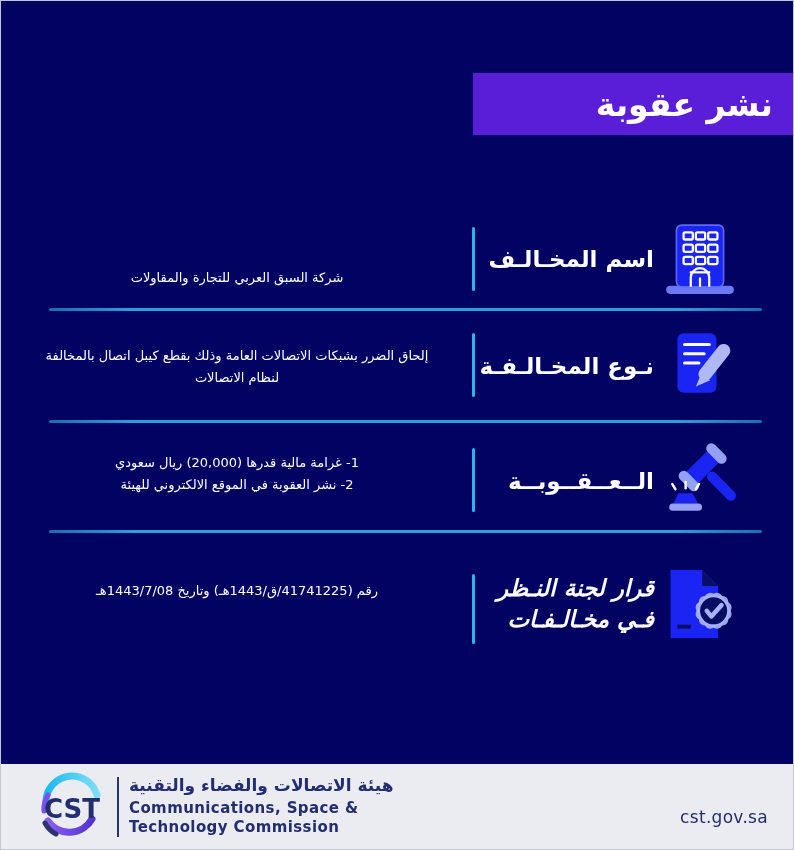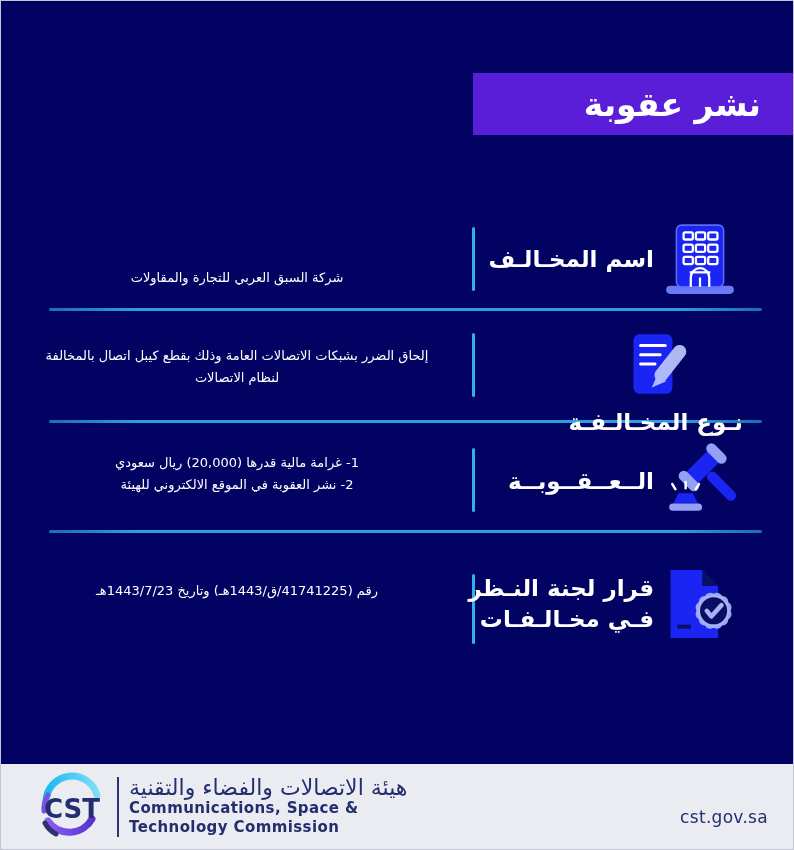--- a/index.html
+++ b/index.html
@@ -7,54 +7,54 @@
     position:relative; width:794px; height:850px; box-sizing:border-box;
     background:#020262; overflow:hidden;
     border:1px solid #c3c6d2;
     font-family:"DejaVu Sans", sans-serif;
   }
   
   .banner{
     position:absolute; top:72px; left:472px; right:0; height:62px;
     background:#5a1ed8; color:#ffffff;
     display:flex; align-items:center; justify-content:flex-start;
-    direction:rtl; padding-right:32px; box-sizing:border-box;
+    direction:rtl; padding-right:20px; box-sizing:border-box;
     font-size:33px; font-weight:bold;
   }
   
   .vline{ position:absolute; left:471px; width:3px; background:#2fb2e8; border-radius:2px;}
   .vl1{top:226px;height:64px;} .vl2{top:332px;height:64px;}
   .vl3{top:447px;height:64px;} .vl4{top:573px;height:70px;}
   .divider{
     position:absolute; left:48px; width:713px; height:3px; border-radius:2px;
     background:linear-gradient(90deg,#1d6cb0,#2d9fdd 12%,#2d9fdd 88%,#1d6cb0);
   }
   .dv1{top:307px;} .dv2{top:419px;} .dv3{top:529px;}
   .row-head{
     position:absolute; right:50px; display:flex; direction:rtl;
     align-items:center; gap:3px;
   }
-  .rh1{top:220px;height:76px;} .rh2{top:327px;height:76px;flex-direction:column;}
-  .rh3{top:442px;height:76px;} .rh4{top:555px;height:95px;}
+  .rh1{top:220px;height:76px;} .rh2{top:327px;height:76px;}
+  .rh3{top:442px;height:76px;} .rh4{top:555px;height:95px;font-style:italic;}
   .icon-box{width:86px; display:flex; justify-content:center; align-items:center;}
   .row-label{color:#fff; font-weight:bold; font-size:23px; white-space:nowrap;}
   .row-label-multi{color:#fff; font-weight:bold; font-size:23px; line-height:31px; white-space:nowrap;}
   .value{
     position:absolute; left:20px; width:432px; color:#ffffff;
     direction:rtl; text-align:center; font-size:13px; line-height:19px; white-space:nowrap;
   }
   .v1{top:246px;margin-top:21px;}
   .v2a{top:345px;} .v2b{top:367px;}
   .v3a{top:452px;} .v3b{top:474px;}
   .v4{top:580px;}
   
   .footer{position:absolute; left:0; right:0; top:763px; bottom:0; background:#ebecf2;}
   .logo-box{position:absolute; left:33px; top:7px; width:74px; height:74px;}
   .logo-sep{position:absolute; left:116px; top:13px; width:2px; height:60px; background:#2b3470;}
-  .org-ar{position:absolute; left:128px; top:11px; color:#232e6e; font-weight:normal; font-size:22px; direction:rtl;}
+  .org-ar{position:absolute; left:128px; top:11px; color:#232e6e; font-weight:bold; font-size:17px; direction:rtl;}
   .org-en{position:absolute; left:128px; top:35px; color:#232e6e; font-weight:bold; font-size:15px; line-height:19px; letter-spacing:.4px;}
   .website{position:absolute; right:25px; top:43px; color:#232e6e; font-weight:normal; font-size:17px; letter-spacing:.3px;}
 </style>
 </head>
 <body>
 
 <div id="page">
 
   <div class="banner">نشر عقوبة</div>
 
@@ -148,21 +148,21 @@
           <circle r="12" fill="#0a0e63" fill-opacity="1"></circle>
           <path d="M-6,0 l4,5 l9,-10" fill="none" stroke="#a7b1f6" stroke-width="4" stroke-linecap="round" stroke-linejoin="round"></path>
         </g>
       </svg>
     </div>
     <div class="row-label-multi">
       <div>قرار لجنة النـظر</div>
       <div>فـي مخـالـفـات</div>
     </div>
   </div>
-  <div class="value v4">رقم (41741225/ق/1443هـ) وتاريخ 1443/7/23هـ</div>
+  <div class="value v4">رقم (41741225/ق/1443هـ) وتاريخ 1443/7/08هـ</div>
 
   <div class="footer">
     <div class="logo-box">
       <svg width="74" height="74" viewBox="0 0 74 74">
         <defs>
           <linearGradient id="cyg" x1="0" y1="0" x2="1" y2="0">
             <stop offset="0" stop-color="#19b9ee"></stop>
               <stop offset="1" stop-color="#7fdef8"></stop>
           </linearGradient>
           <linearGradient id="ppg" x1="0" y1="0" x2="1" y2="0">

